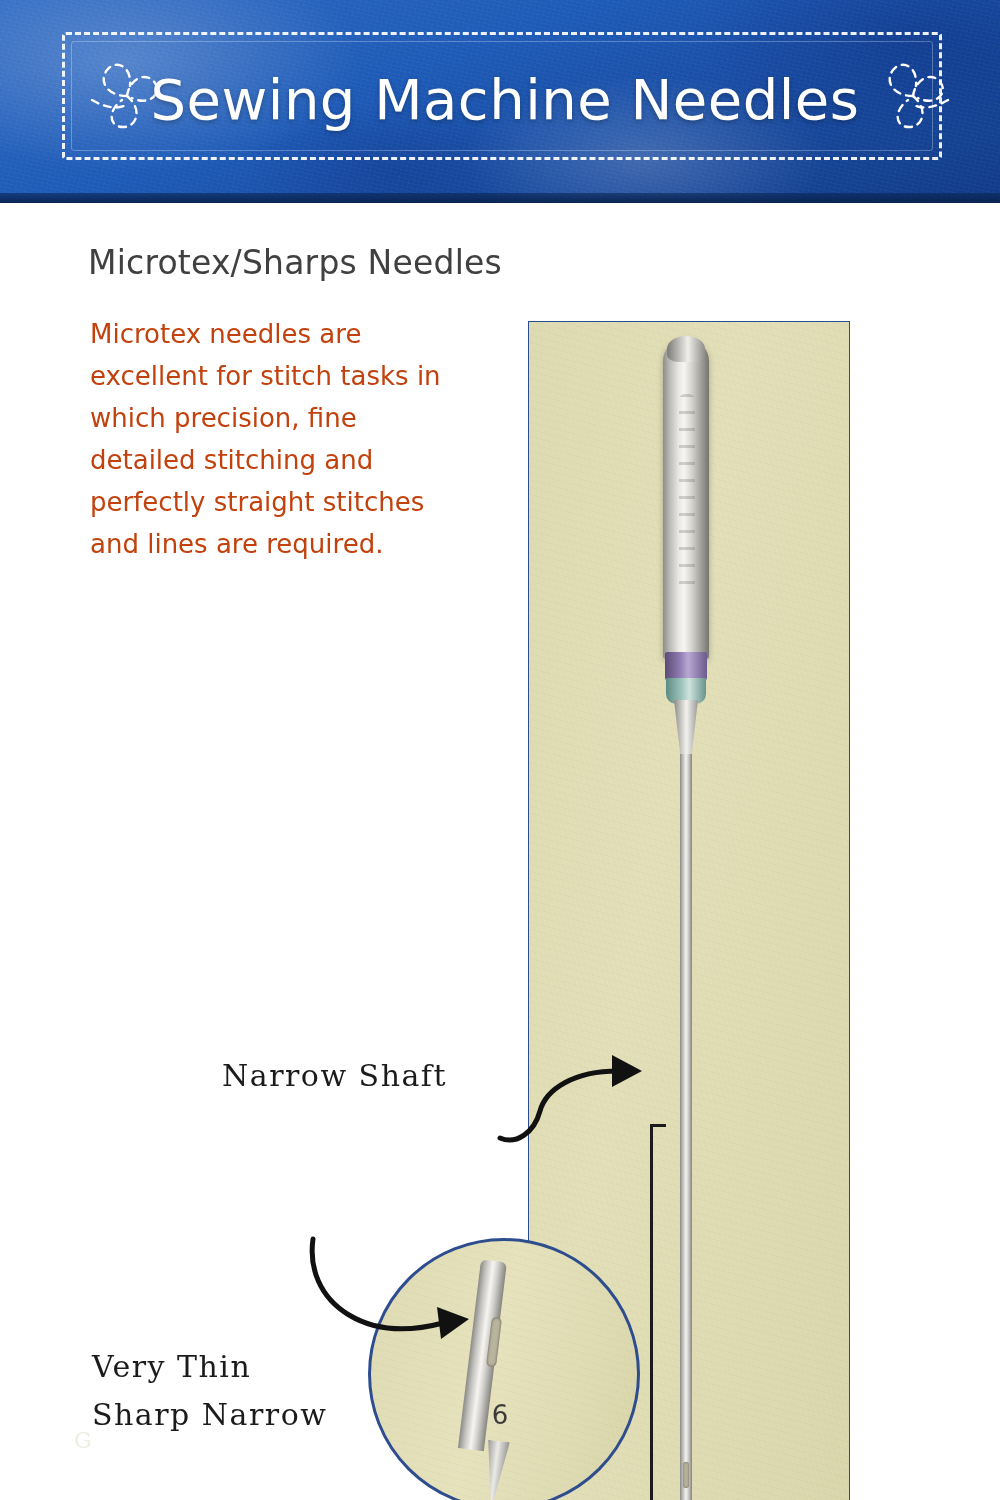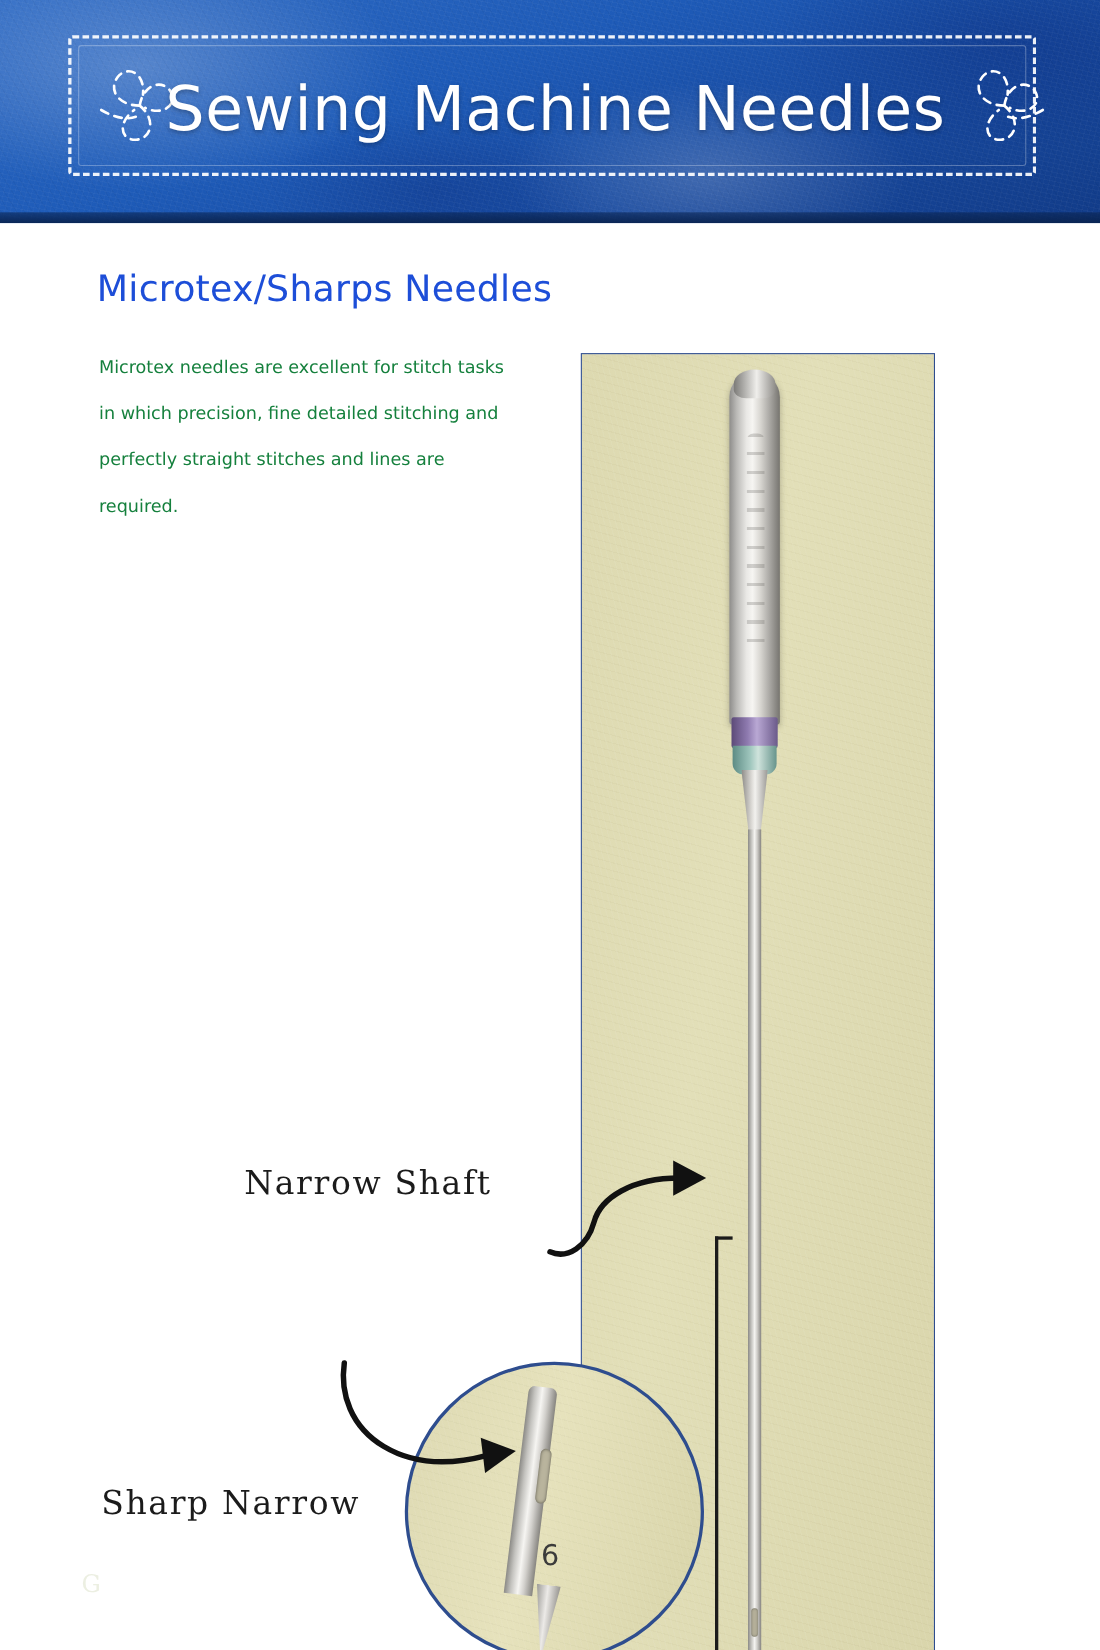--- a/index.html
+++ b/index.html
@@ -99,33 +99,33 @@
     top: 203px;
     width: 1000px;
     height: 1297px;
     background: #ffffff;
   }
   .section-title {
     position: absolute;
     left: 88px;
     top: 40px;
     font-size: 33px;
-    color: #1d4ed8;
+    color: #404040;
     font-family: "DejaVu Sans", sans-serif;
     font-weight: 400;
     letter-spacing: 0.2px;
   }
   .body-copy {
     position: absolute;
     left: 90px;
     top: 110px;
     width: 370px;
-    font-size: 16px;
+    font-size: 26px;
     line-height: 42px;
-    color: #15803d;
+    color: #c2410c;
     font-family: "DejaVu Sans", sans-serif;
   }
 
   
   .photo-panel {
     position: absolute;
     left: 528px;
     top: 118px;
     width: 322px;
     height: 1240px;
@@ -402,20 +402,21 @@
   </div>
 
   <div class="callout callout-narrow-shaft">Narrow Shaft</div>
 
   <svg class="arrow-svg" style="left:490px; top:830px;" width="170" height="120" viewBox="0 0 170 120">
     <path d="M10 105 C 26 112, 44 100, 50 78 C 56 56, 84 38, 128 38" fill="none" stroke="#111111" stroke-width="5" stroke-linecap="round"></path>
     <path d="M122 22 L 152 38 L 122 54 Z" fill="#111111"></path>
   </svg>
 
   <div class="callout callout-thin-point">
+    <div>Very Thin</div>
     <div>Sharp Narrow</div>
   </div>
 
   <svg class="arrow-svg" style="left:305px; top:1020px;" width="190" height="130" viewBox="0 0 190 130">
     <path d="M8 16 C 4 44, 14 74, 44 92 C 74 110, 108 108, 138 100" fill="none" stroke="#111111" stroke-width="5" stroke-linecap="round"></path>
     <path d="M132 84 L 164 96 L 136 116 Z" fill="#111111"></path>
   </svg>
 
 </div>
 

